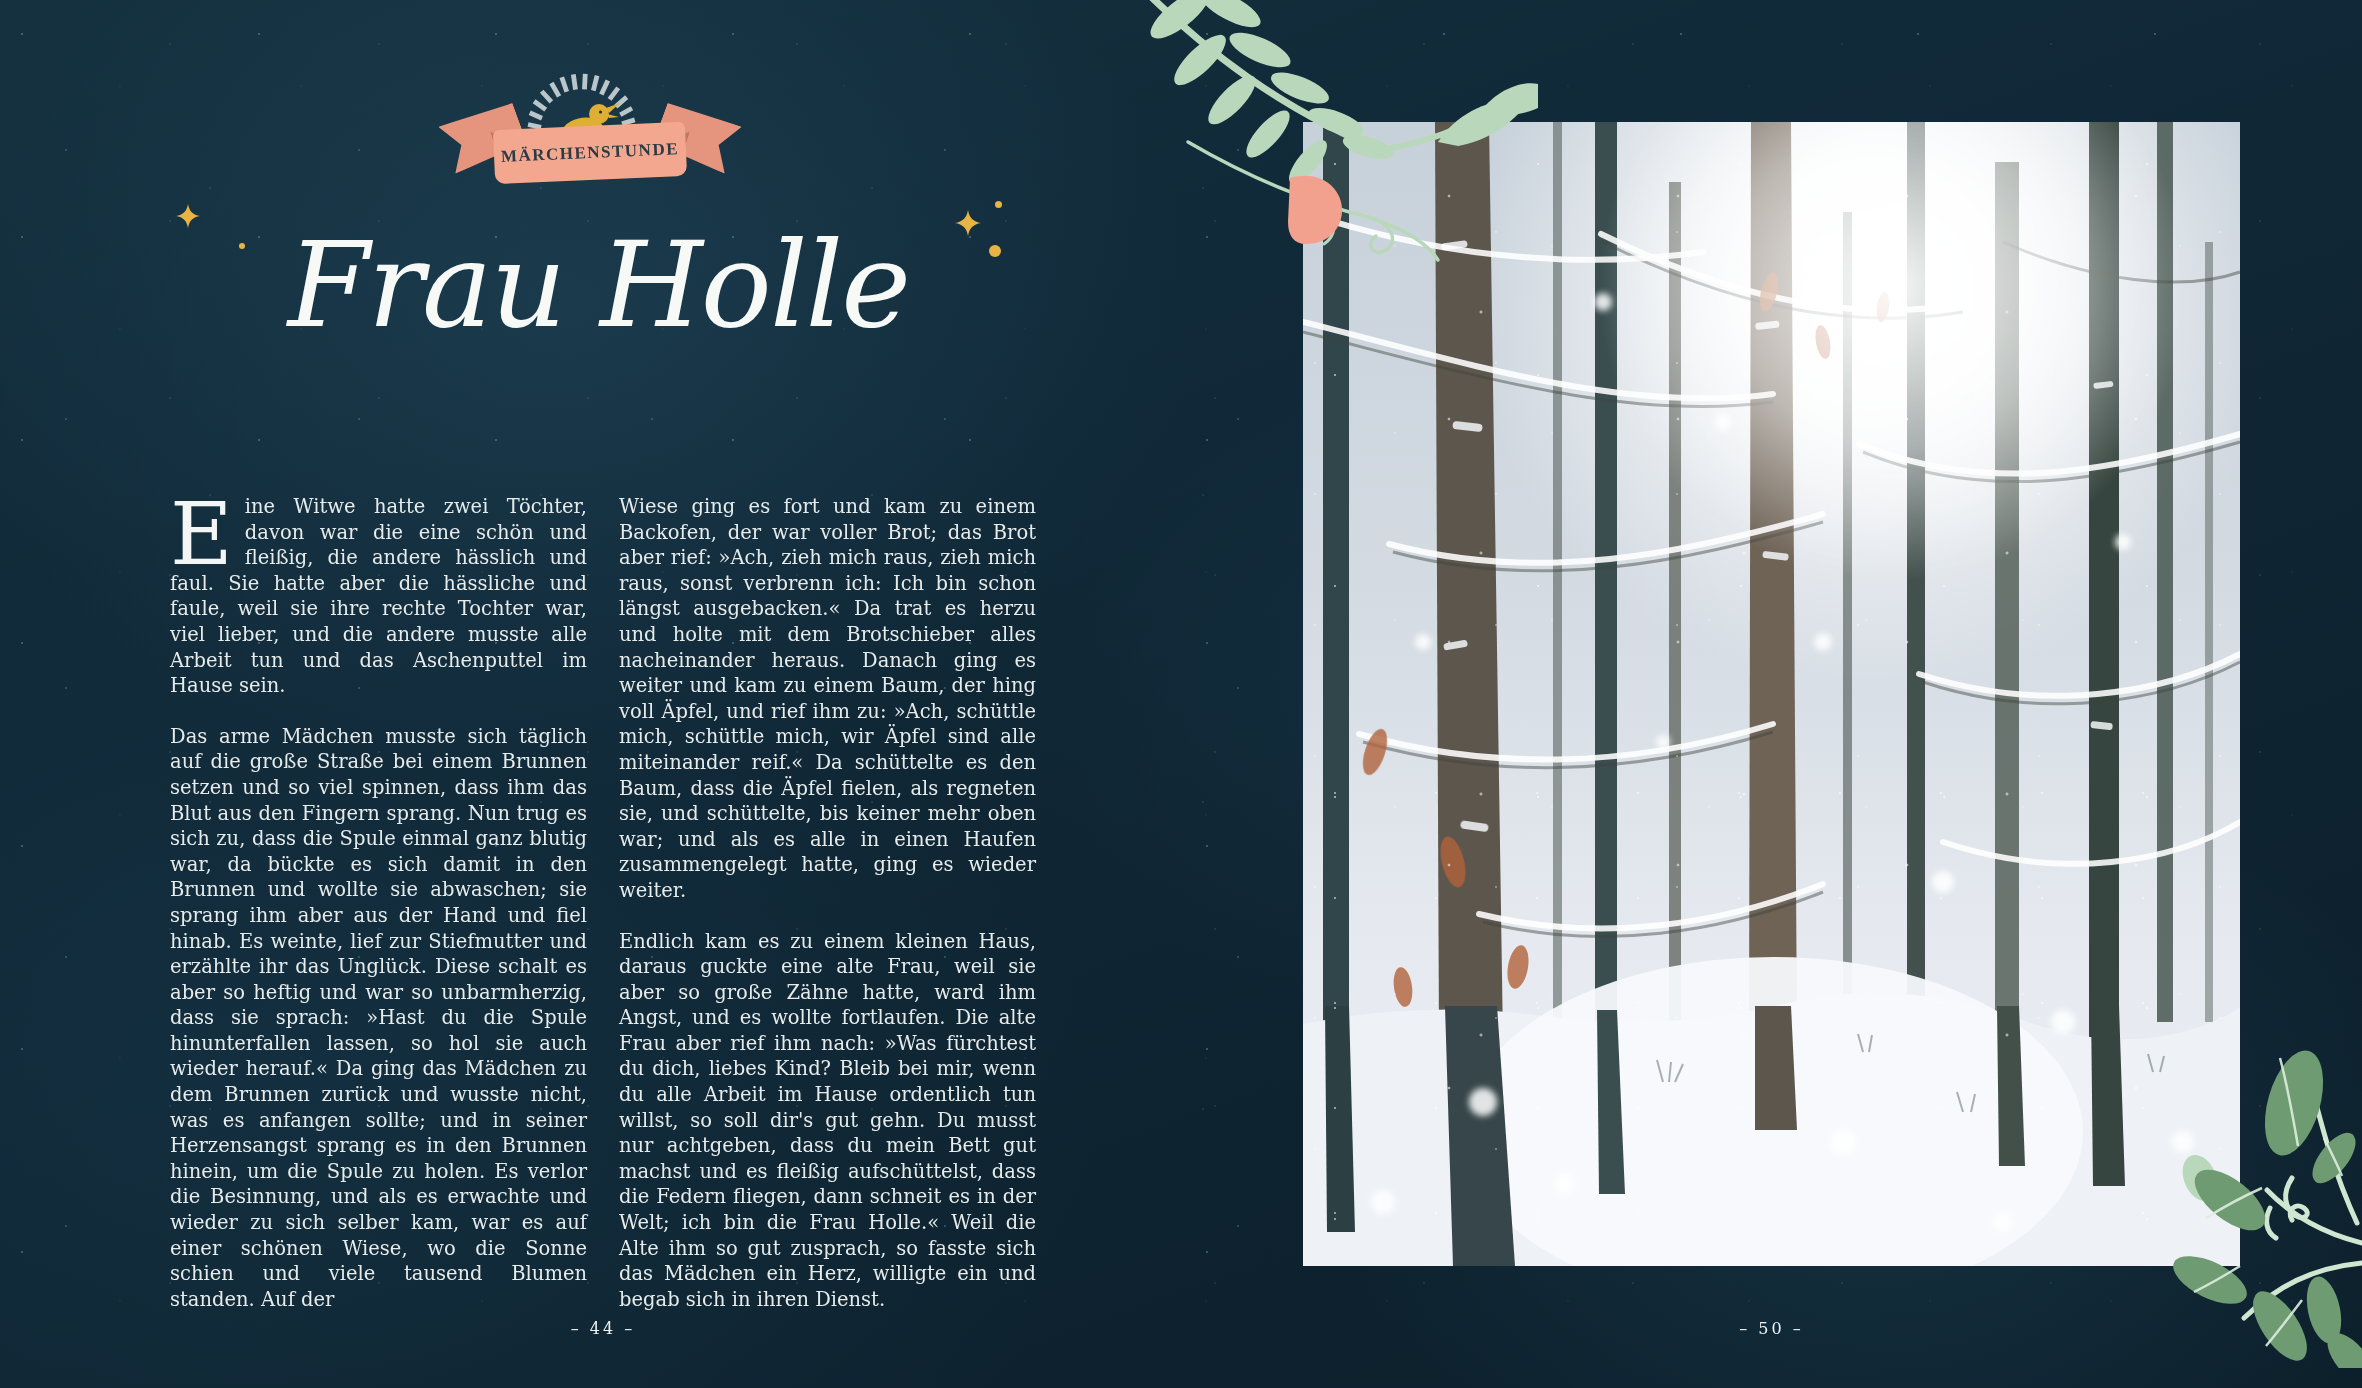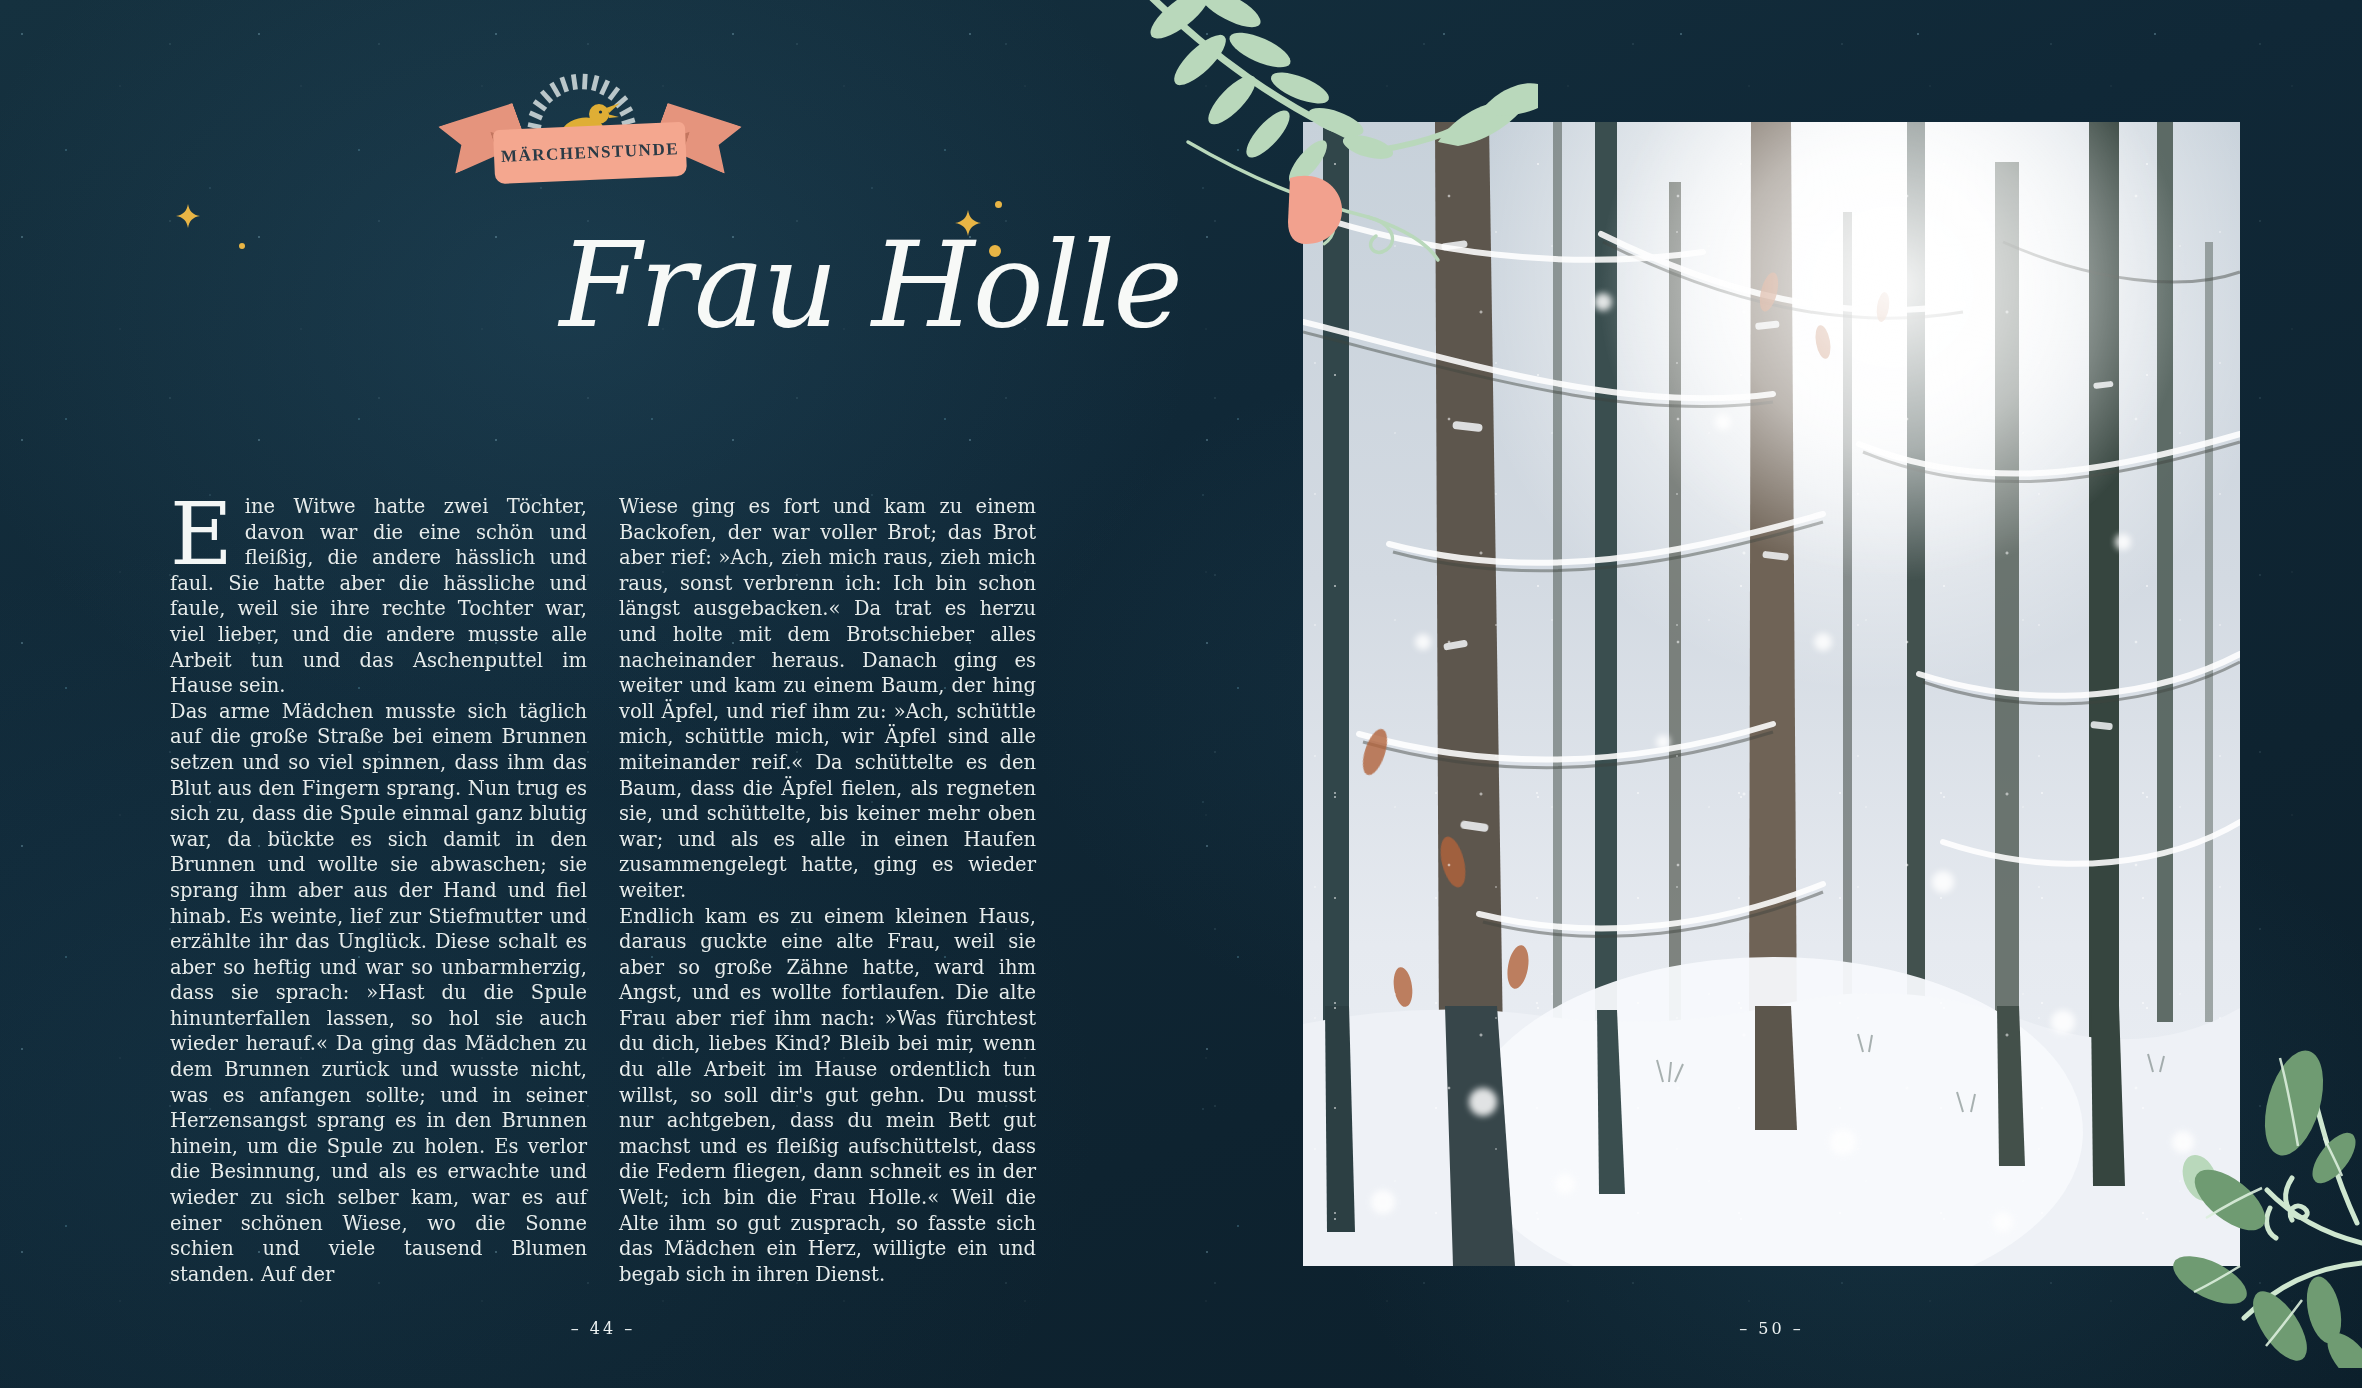--- a/index.html
+++ b/index.html
@@ -48,41 +48,41 @@
     display:flex;align-items:center;justify-content:center;
   }
   .ribbon-band span{
     font-family:"Liberation Serif", serif;font-weight:bold;
     font-size:17px;letter-spacing:1.5px;color:#2b3b46;white-space:nowrap;
   }
   
   .sparkle{position:absolute;z-index:2;}
   
   .title{
-    position:absolute;left:0;top:212px;width:100%;text-align:right;
+    position:absolute;left:8px;top:212px;width:100%;text-align:center;
     font-style:italic;font-size:118px;line-height:1.25;color:#f7f9f7;
     letter-spacing:-2px;
   }
   .byline{
     position:absolute;left:0;top:412px;width:100%;text-align:center;
     font-size:23px;letter-spacing:5px;color:#e2b24b;font-weight:bold;
     font-family:"DejaVu Serif", serif;
   }
   
   .columns{
     position:absolute;left:170px;top:494px;width:866px;
     display:flex;gap:32px;
   }
   .col{width:417px;}
   .col p{
     margin:0;padding:0;text-align:justify;
     font-size:19.5px;line-height:25.6px;color:#e7eceb;
     hyphens:auto;-webkit-hyphens:auto;
   }
-  .col p + p{}
+  .col p + p{margin-top:25px;}
   .dropcap{
     float:left;font-size:86px;line-height:72px;
     padding:4px 12px 0 0;color:#f3f6f5;
   }
   
   .pagenum{
     position:absolute;top:1294px;text-align:center;
     font-size:16px;letter-spacing:3px;color:#edf2f2;margin-top:25px;
   }
   .pagenum.left{left:170px;width:866px;}

